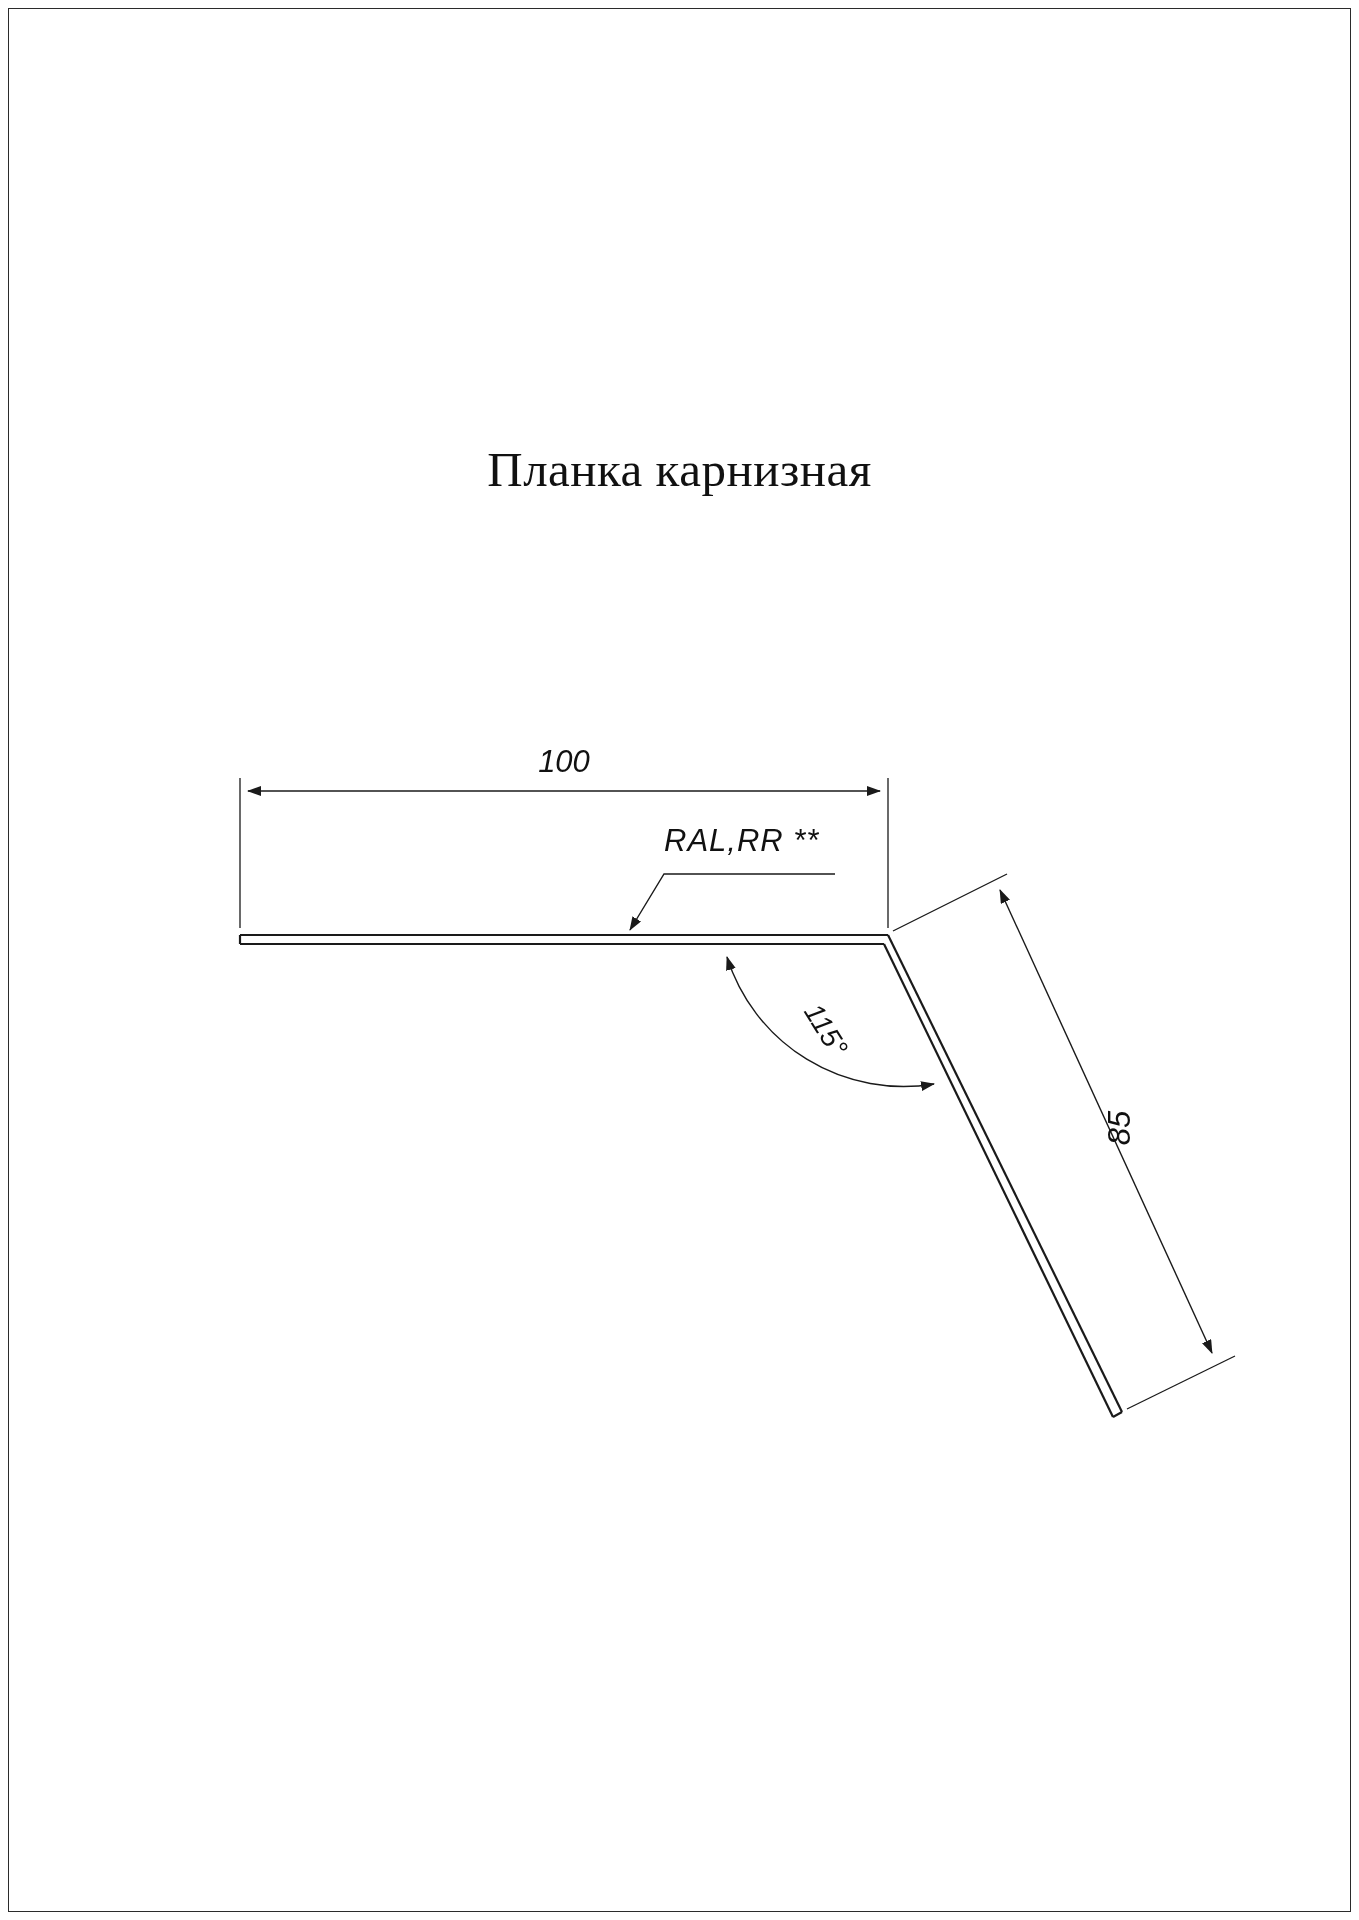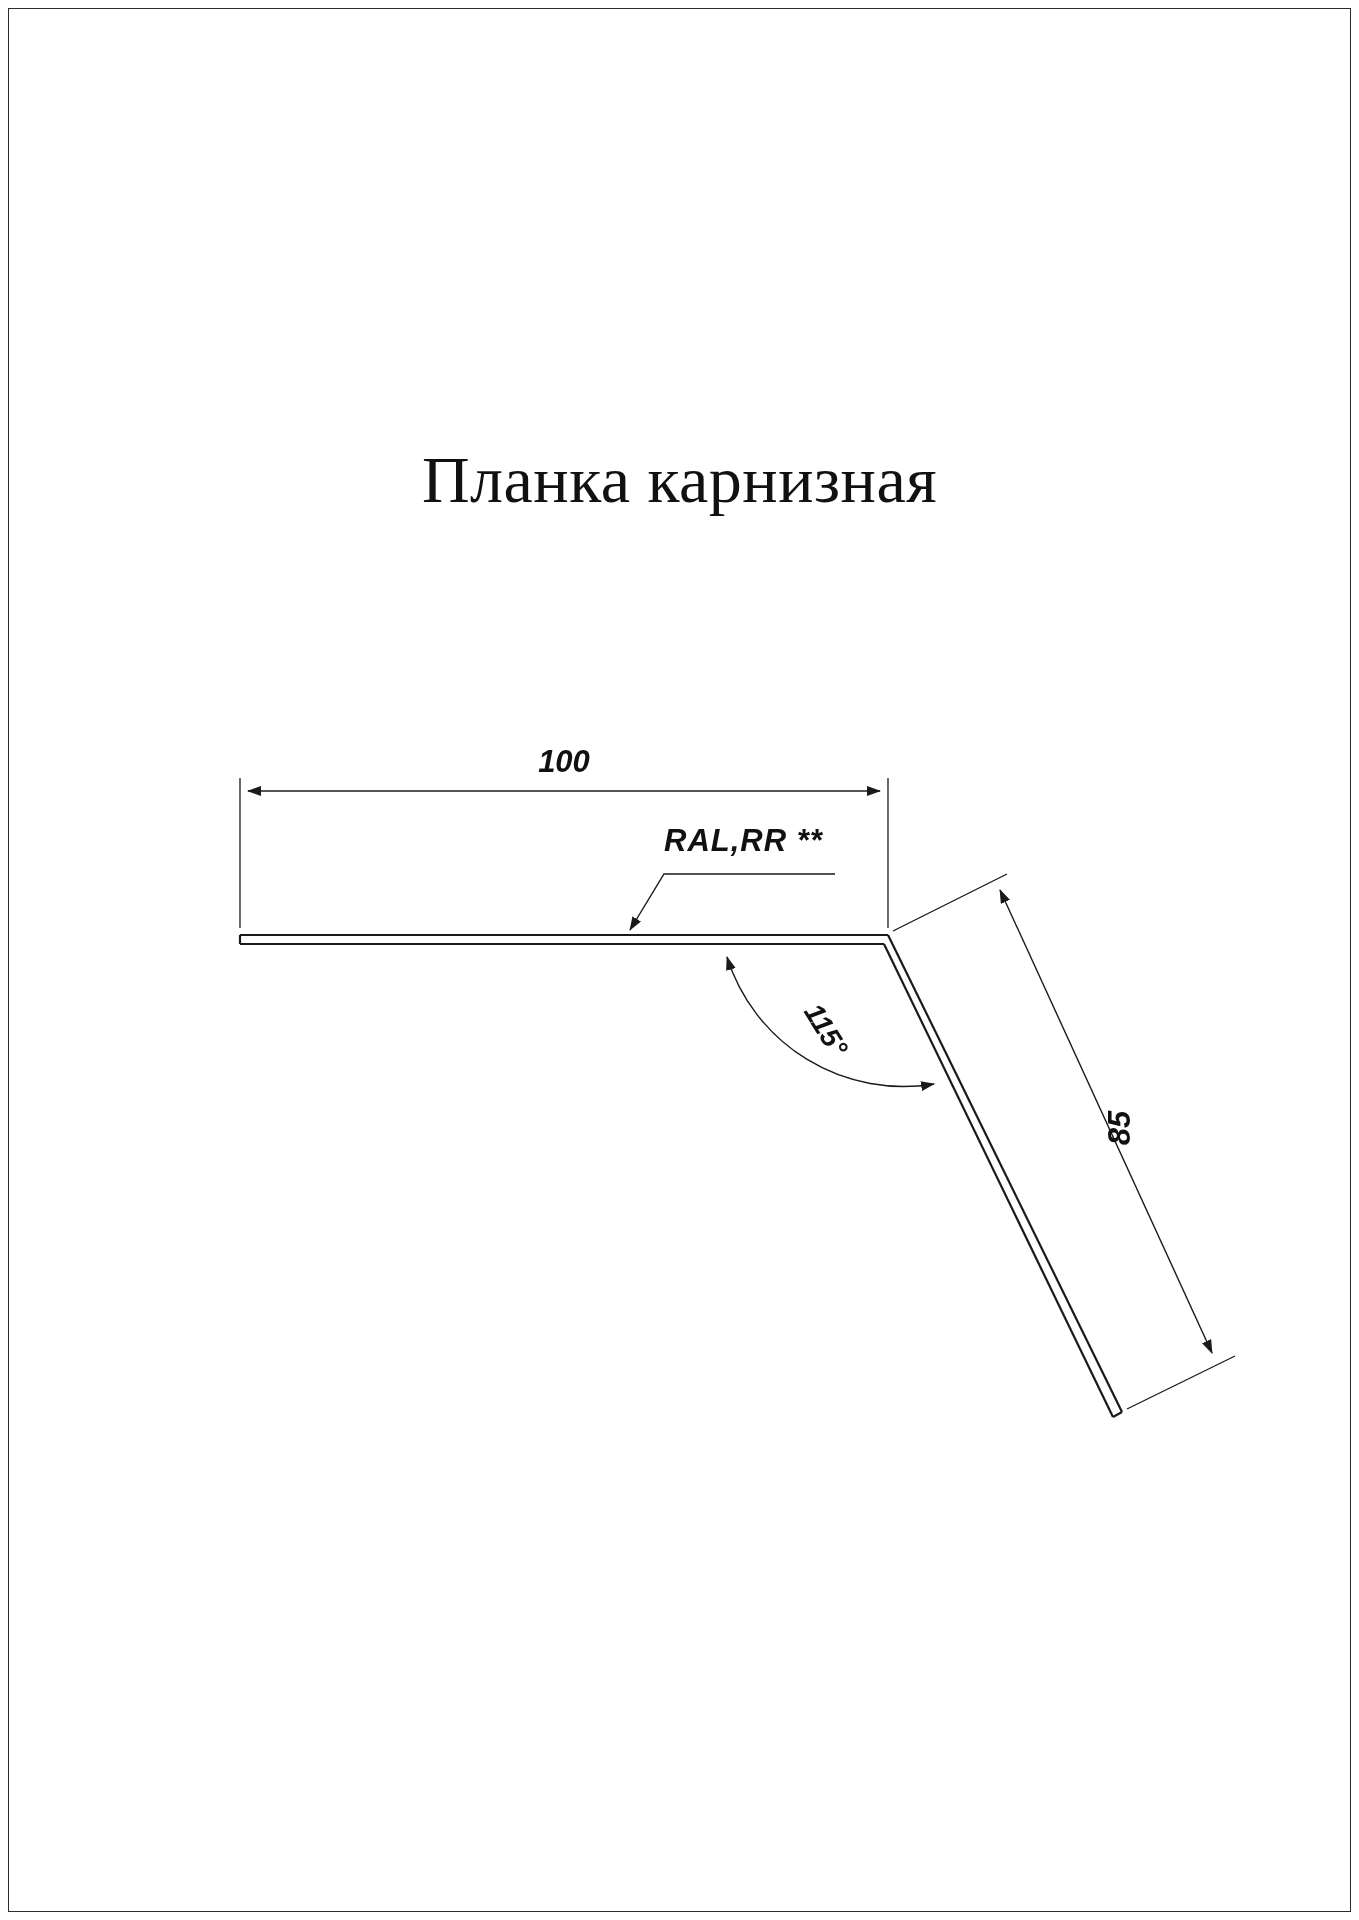--- a/index.html
+++ b/index.html
@@ -35,32 +35,31 @@
   #title-block {
     position: absolute;
     left: 0;
     top: 440px;
     width: 1359px;
     text-align: center;
     line-height: 1.22;
   }
   #title-block .title-line {
     font-family: "Liberation Serif", serif;
-    font-size: 66px;
+    font-size: 49px;
     font-weight: 400;
     letter-spacing: 0.5px;
     color: #111111;
   }
   #drawing-wrap {
     position: absolute;
     left: 0;
     top: 0;
     width: 1359px;
     height: 1920px;
-    font-weight: bold;
   }
   svg#drawing {
     display: block;
   }
   .dim-text {
     font-family: "Liberation Sans", sans-serif;
     font-style: italic;
     font-size: 31px;
     fill: #111111;
   }

